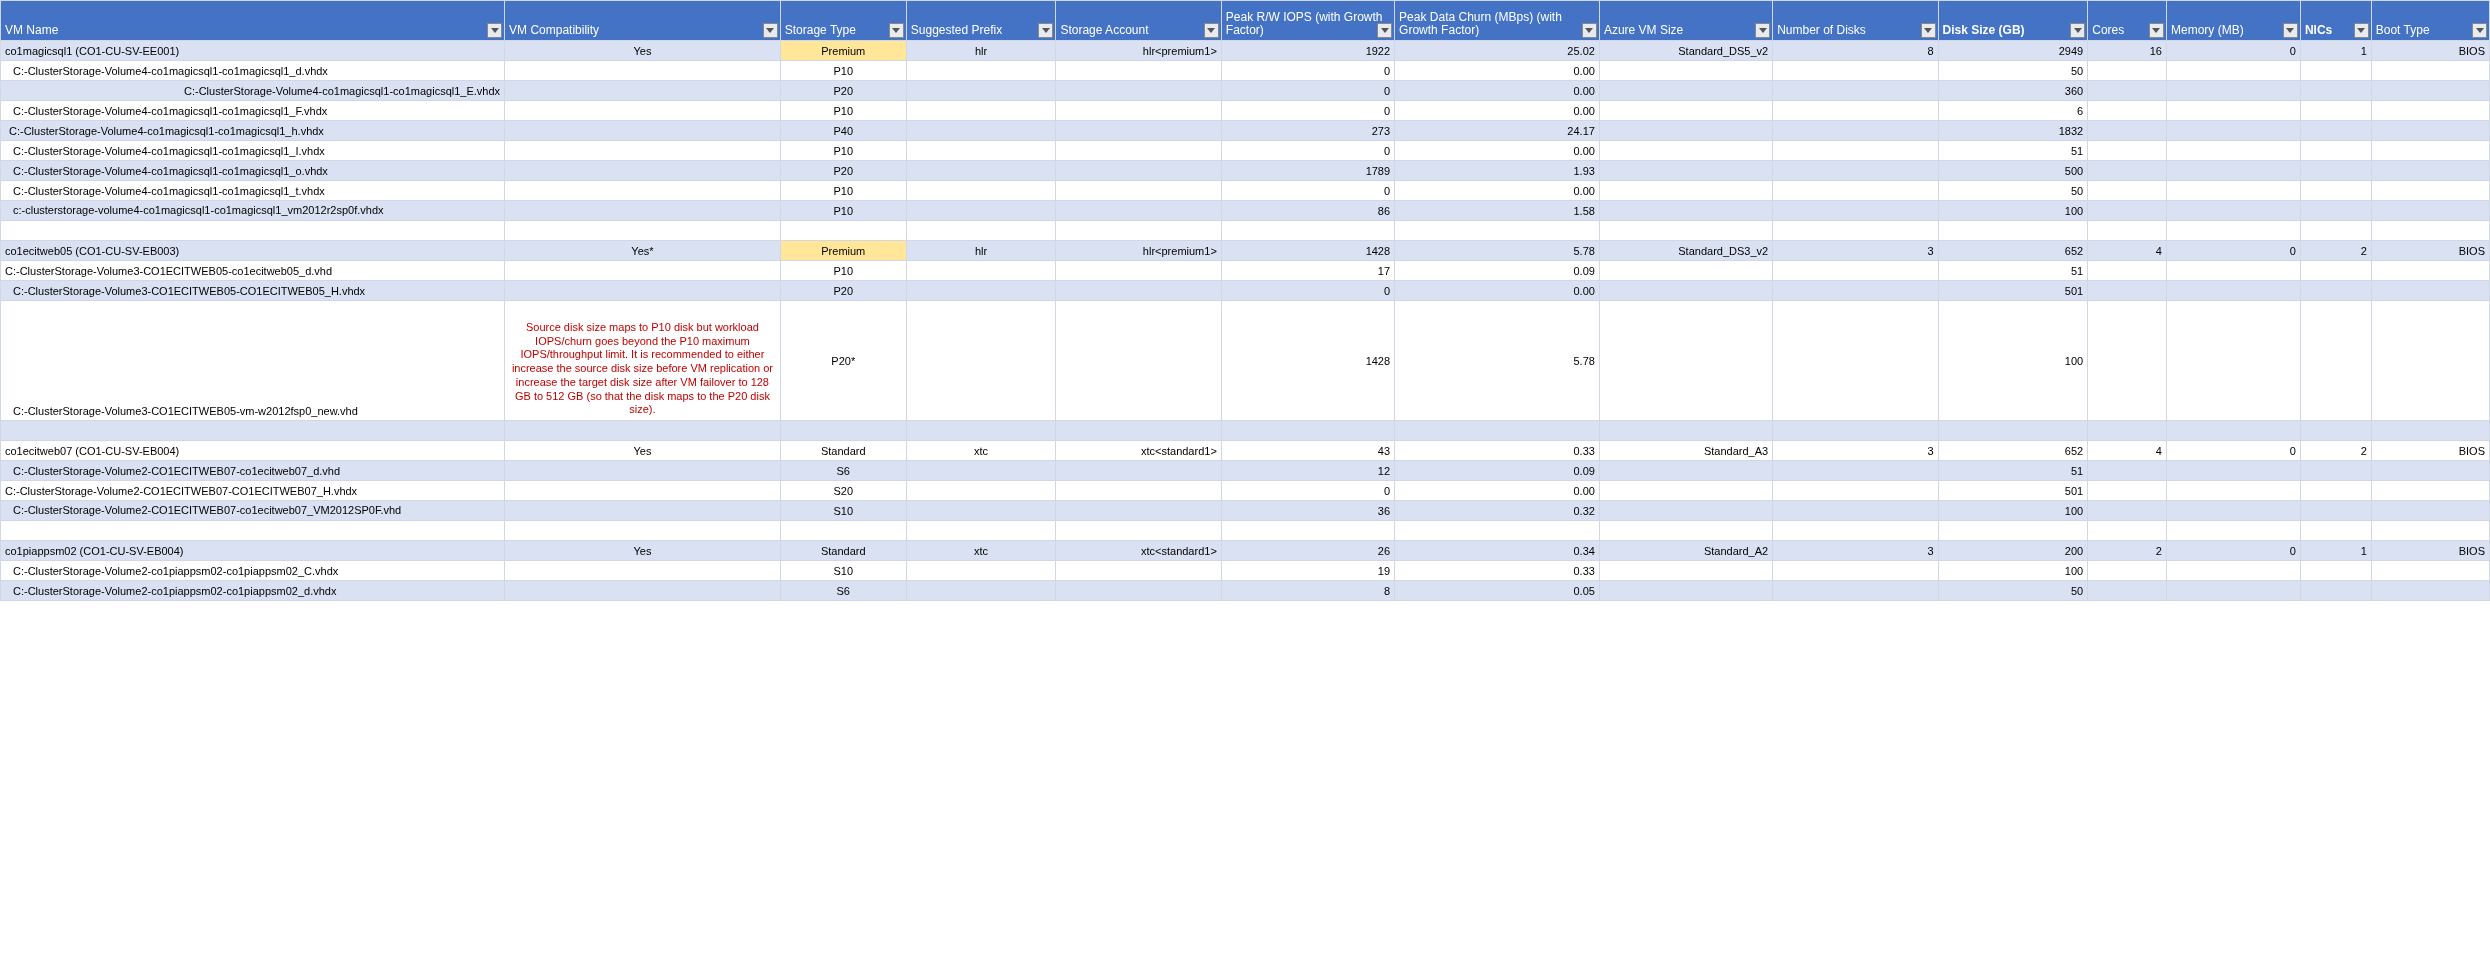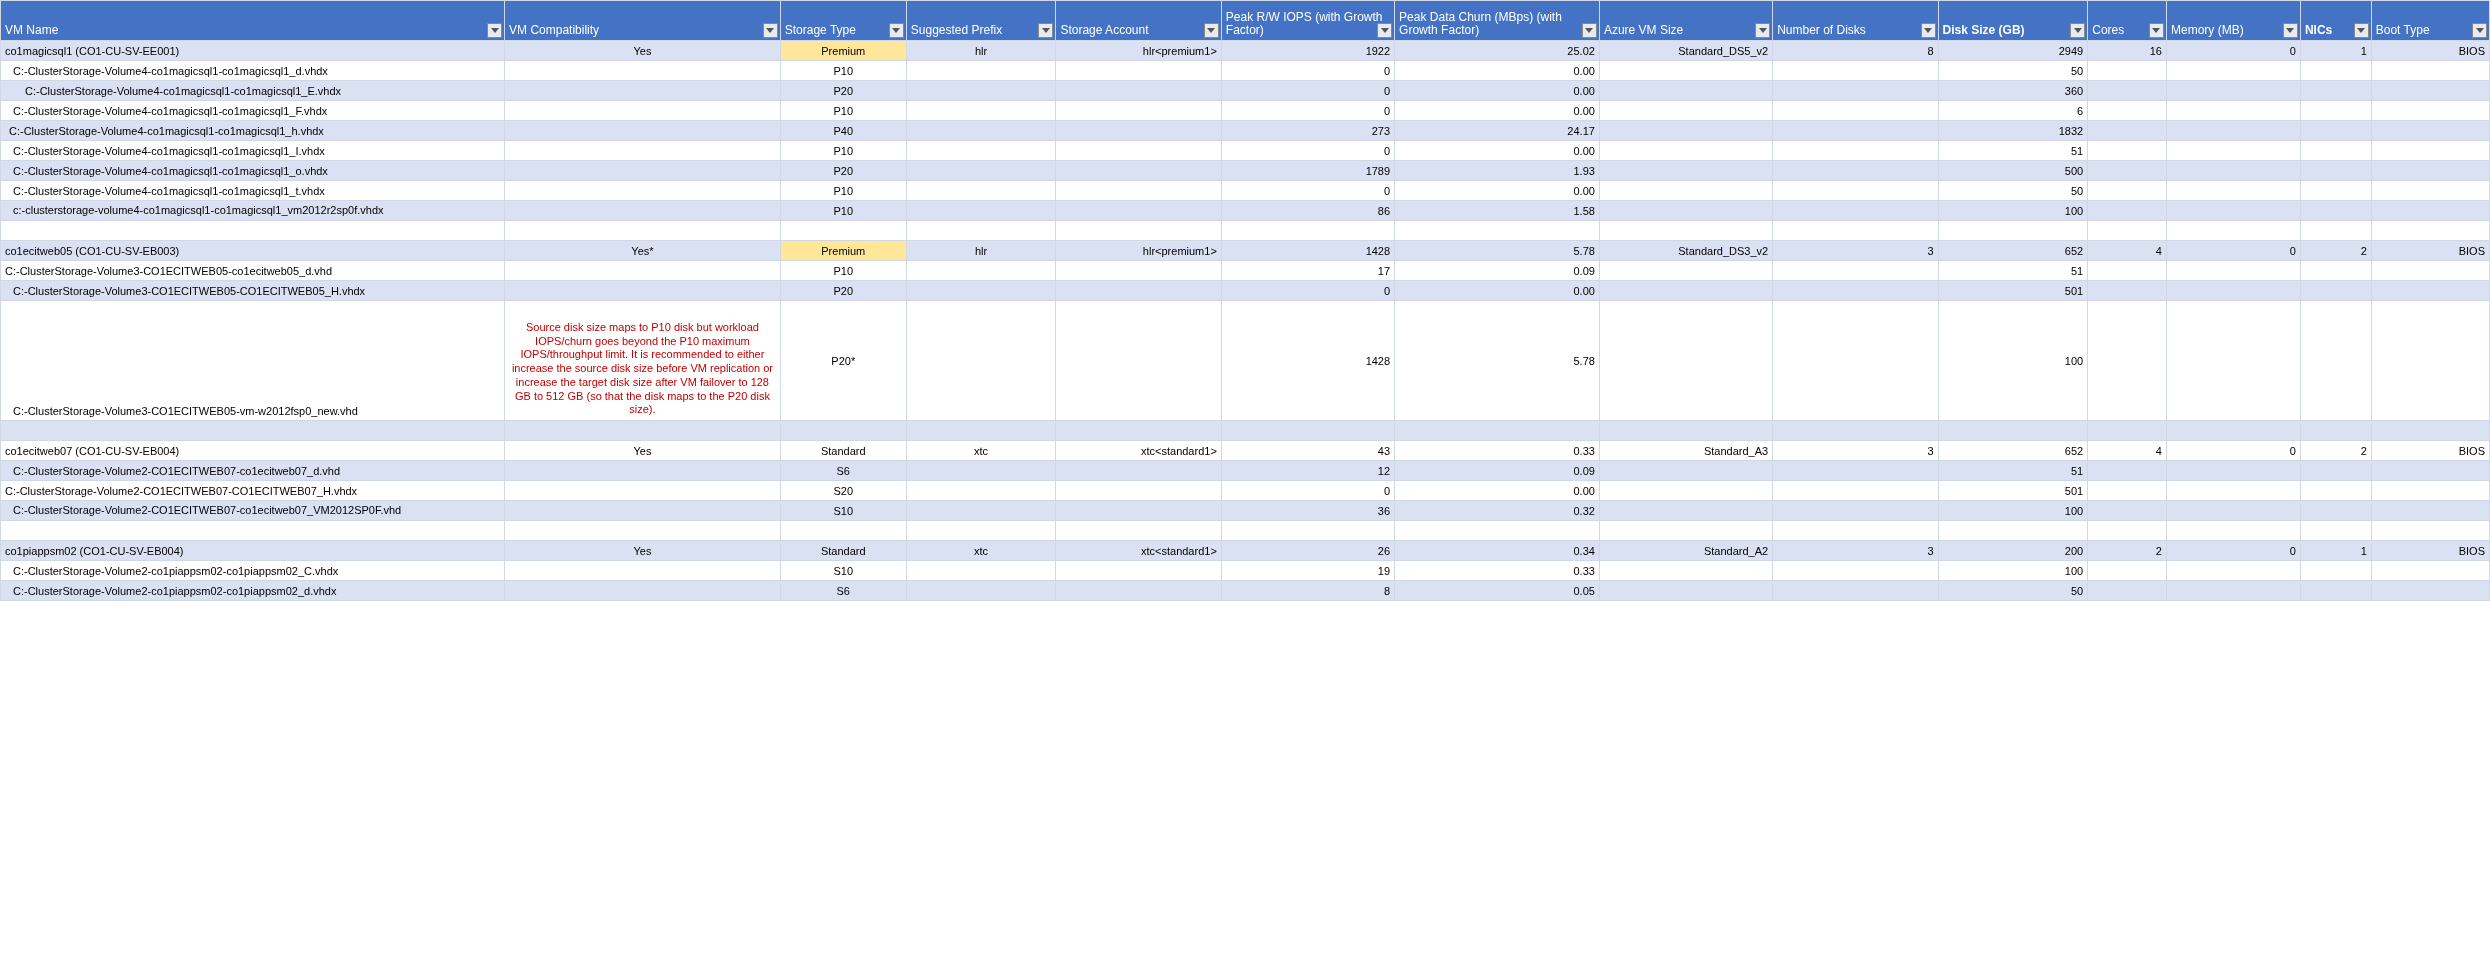--- a/index.html
+++ b/index.html
@@ -128,21 +128,21 @@
         <td class="right">0.00</td>
         <td class="right"></td>
         <td class="right"></td>
         <td class="right">50</td>
         <td class="right"></td>
         <td class="right"></td>
         <td class="right"></td>
         <td class="right"></td>
       </tr>
       <tr class="even">
-        <td style="padding-left: 24px;">C:-ClusterStorage-Volume4-co1magicsql1-co1magicsql1_E.vhdx</td>
+        <td style="padding-left: 12px; text-align: right;">C:-ClusterStorage-Volume4-co1magicsql1-co1magicsql1_E.vhdx</td>
         <td class="center"></td>
         <td class="center">P20</td>
         <td class="center"></td>
         <td class="right"></td>
         <td class="right">0</td>
         <td class="right">0.00</td>
         <td class="right"></td>
         <td class="right"></td>
         <td class="right">360</td>
         <td class="right"></td>

